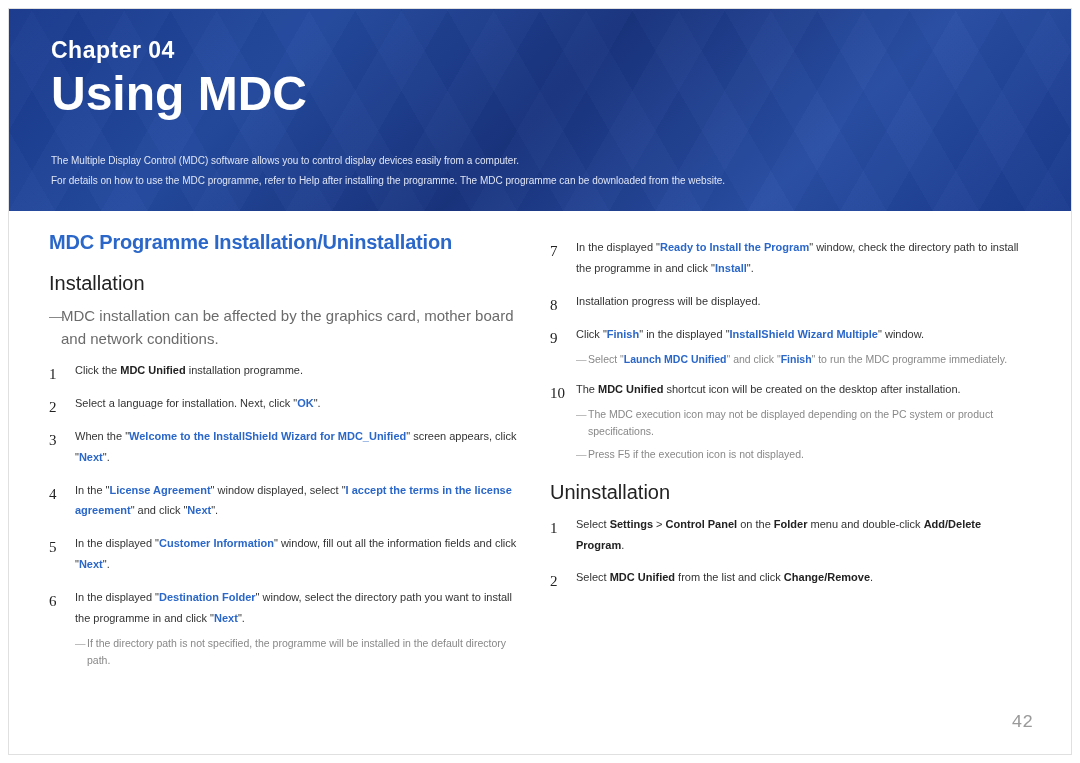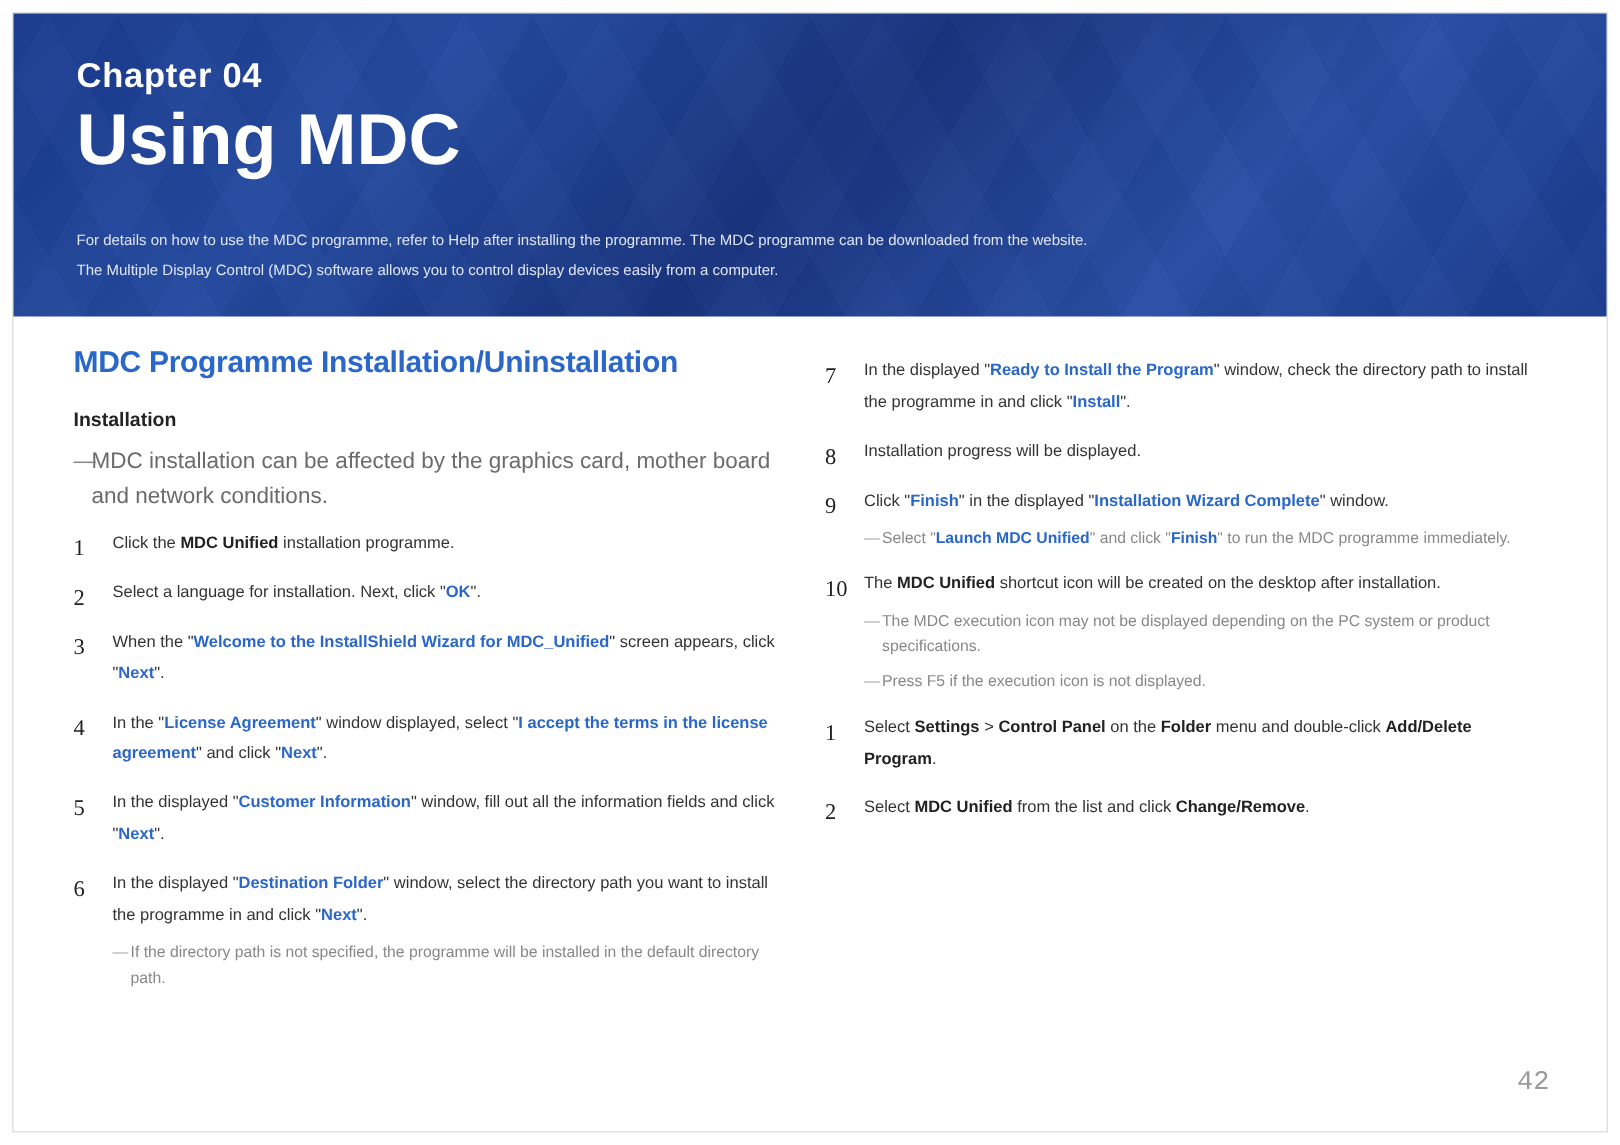--- a/index.html
+++ b/index.html
@@ -66,22 +66,22 @@
 
   .section-title {
     color: #2a67c9;
     font-size: 20px;
     font-weight: 700;
     margin-bottom: 18px;
     letter-spacing: -0.2px;
   }
   .subsection-title {
     color: #222;
-    font-size: 13px;
-    font-weight: 700;
+    font-size: 20px;
+    font-weight: 400;
     margin-bottom: 10px;
   }
   .note-line {
     font-size: 15px;
     color: #6b6b6b;
     margin-bottom: 10px;
     padding-left: 12px;
     position: relative;
     line-height: 1.5;
   }
@@ -147,22 +147,22 @@
 </style>
 </head>
 <body>
 
 <div class="page">
 
   <div class="banner">
     <div class="chapter-label">Chapter  04</div>
     <div class="chapter-title">Using MDC</div>
     <div class="intro">
+      <p>The Multiple Display Control (MDC) software allows you to control display devices easily from a computer.</p>
       <p>For details on how to use the MDC programme, refer to Help after installing the programme. The MDC programme can be downloaded from the website.</p>
-      <p>The Multiple Display Control (MDC) software allows you to control display devices easily from a computer.</p>
     </div>
   </div>
 
   <div class="content">
 
     <div class="col">
       <div class="section-title">MDC Programme Installation/Uninstallation</div>
 
       <div class="subsection-title">Installation</div>
       <div class="note-line">MDC installation can be affected by the graphics card, mother board and network conditions.</div>
@@ -191,32 +191,33 @@
     </div>
 
     <div class="col">
       <div class="right-top-pad"></div>
       <ol class="steps continue">
         <li>
           <span>In the displayed "</span><span class="hl">Ready to Install the Program</span><span>" window, check the directory path to install the programme in and click "</span><span class="hl">Install</span><span>".</span>
         </li>
         <li>Installation progress will be displayed.</li>
         <li>
-          <span>Click "</span><span class="hl">Finish</span><span>" in the displayed "</span><span class="hl">Installation Wizard Complete</span><span>" window.</span>
+          <span>Click "</span><span class="hl">Finish</span><span>" in the displayed "</span><span class="hl">InstallShield Wizard Multiple</span><span>" window.</span>
           <div class="sub-note">
             <span>Select "</span><span class="hl">Launch MDC Unified</span><span>" and click "</span><span class="hl">Finish</span><span>" to run the MDC programme immediately.</span>
           </div>
         </li>
         <li>
           <span>The </span><span class="bold">MDC Unified</span><span> shortcut icon will be created on the desktop after installation.</span>
           <div class="sub-note">The MDC execution icon may not be displayed depending on the PC system or product specifications.</div>
           <div class="sub-note">Press F5 if the execution icon is not displayed.</div>
         </li>
       </ol>
 
+      <div class="subsection-title" style="margin-top:18px">Uninstallation</div>
       <ol class="steps">
         <li>
           <span>Select </span><span class="bold">Settings</span><span> &gt; </span><span class="bold">Control Panel</span><span> on the </span><span class="bold">Folder</span><span> menu and double-click </span><span class="bold">Add/Delete Program</span><span>.</span>
         </li>
         <li>
           <span>Select </span><span class="bold">MDC Unified</span><span> from the list and click </span><span class="bold">Change/Remove</span><span>.</span>
         </li>
       </ol>
     </div>
 

